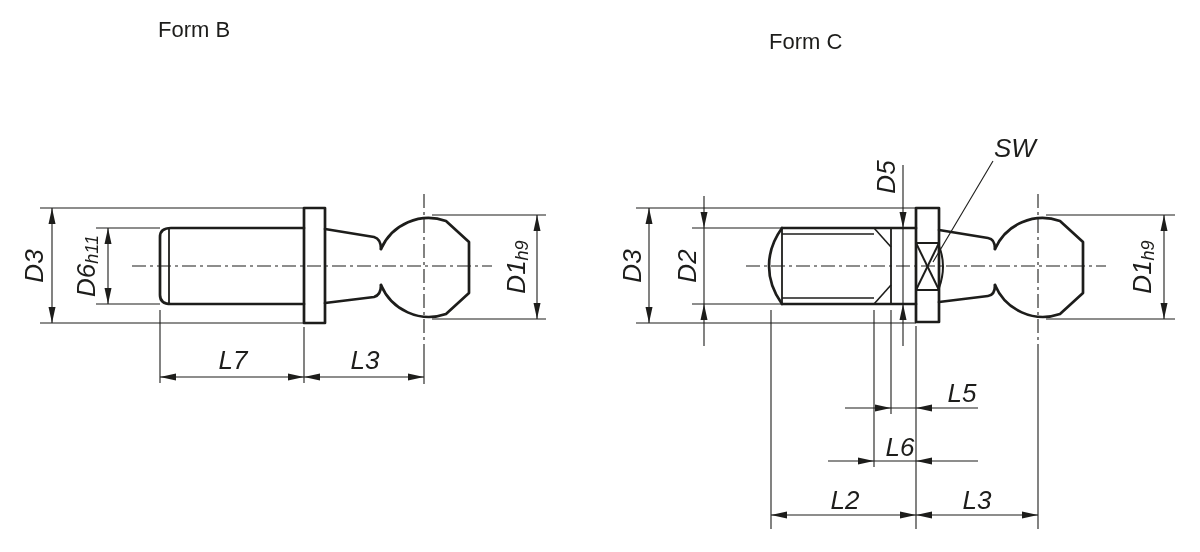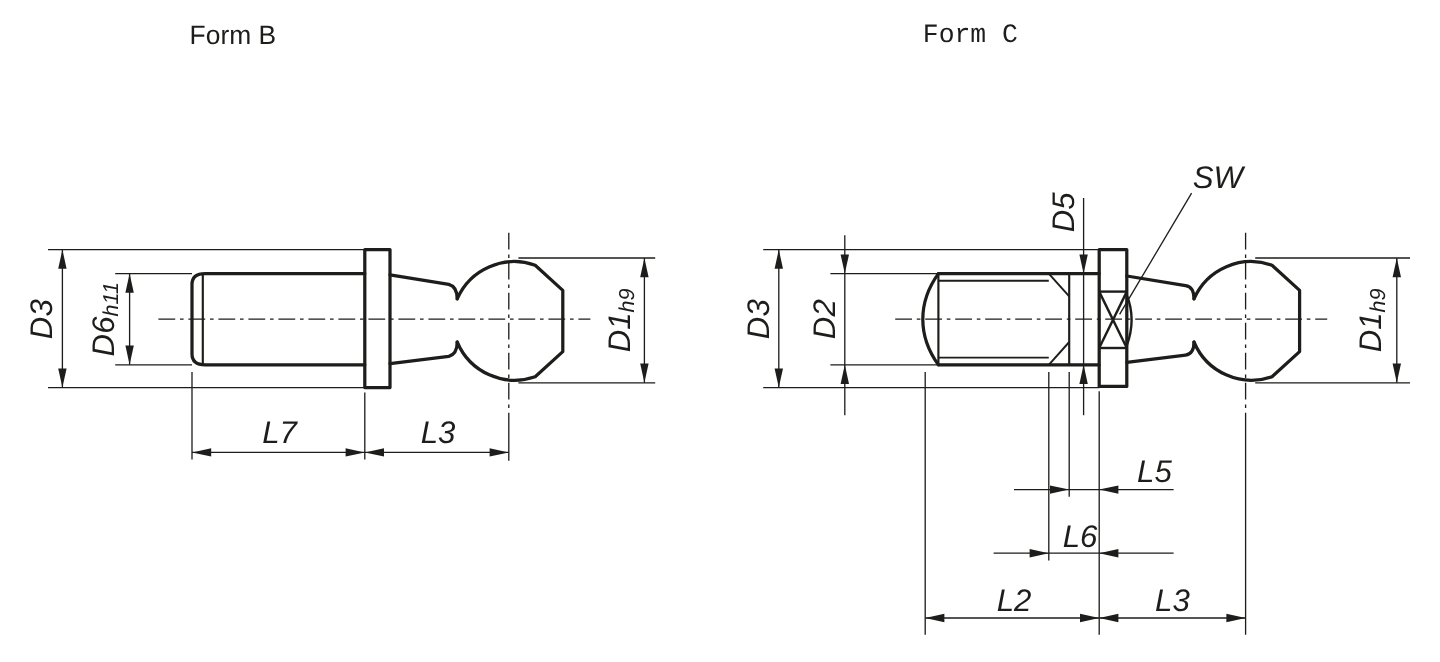--- a/index.html
+++ b/index.html
@@ -1,21 +1,21 @@
 <!DOCTYPE html>
 <html style="--ink: #1d1d1b; --bg: #ffffff;"><head>
 <meta charset="utf-8">
 <style>
   :root { --ink: #1d1d1b; --bg: #ffffff; }
   * { margin:0; padding:0; box-sizing:border-box; }
   body { background: var(--bg); font-family: "Liberation Sans", sans-serif; }
   #stage { position:relative; width:1200px; height:552px; background:var(--bg); overflow:hidden; }
   .title { position:absolute; font-size:22px; line-height:27px; color:var(--ink); white-space:nowrap; }
   #title-b { left:158px; top:16px; }
-  #title-c { left:769px; top:16px;font-family:Liberation Mono, monospace; }
+  #title-c { left:769px; top:28px; }
   svg.drawing { position:absolute; left:0; top:0; color:var(--ink); }
   .outline  { fill:none; stroke:currentColor; stroke-width:2.7; stroke-linejoin:round; stroke-linecap:round; }
   .medium   { fill:none; stroke:currentColor; stroke-width:1.8; }
   .thin2    { fill:none; stroke:currentColor; stroke-width:1.6; }
   .hexline  { fill:none; stroke:currentColor; stroke-width:2.0; }
   .dim      { fill:none; stroke:currentColor; stroke-width:1.1; }
   .cl       { fill:none; stroke:currentColor; stroke-width:1.1; stroke-dasharray:14 4 3 4; }
   .arrow    { fill:currentColor; stroke:none; }
   .dimtext  { font-family:"Liberation Sans", sans-serif; font-style:italic; font-size:26px; fill:currentColor; }
   .sub      { font-size:18px; }

